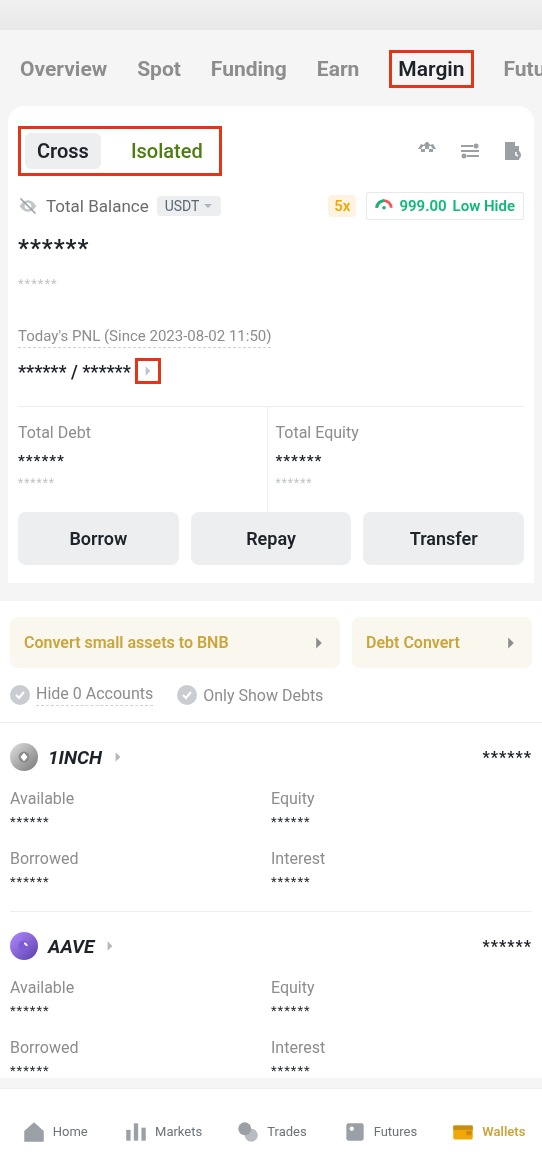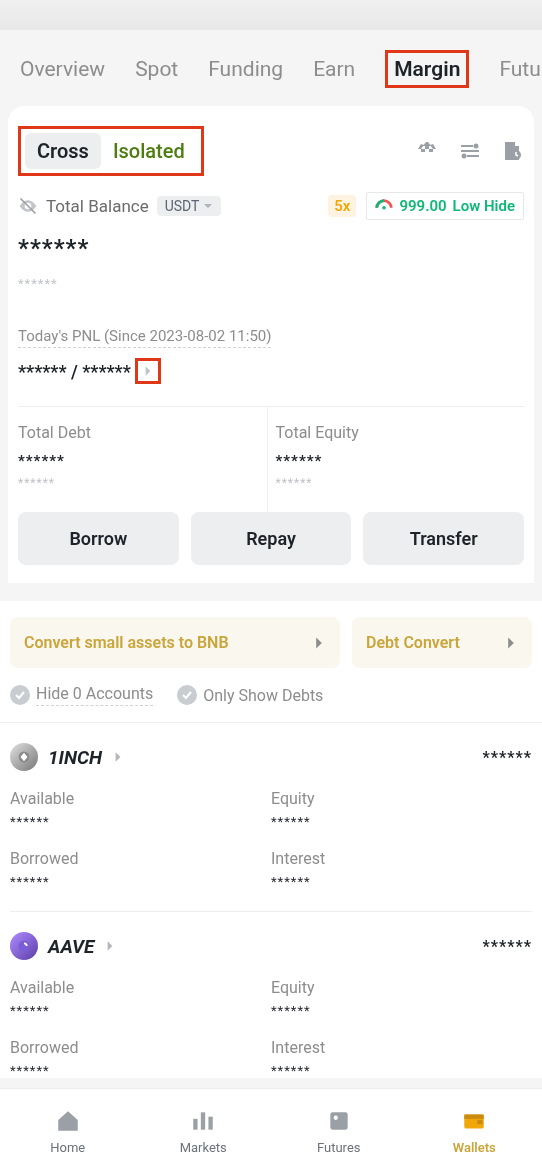--- a/index.html
+++ b/index.html
@@ -1,28 +1,28 @@
 <!DOCTYPE html>
 <html><head>
 <meta charset="utf-8">
 <style>
   *{box-sizing:border-box;margin:0;padding:0;font-family:-apple-system,BlinkMacSystemFont,"Segoe UI",Roboto,Helvetica,Arial,sans-serif;}
   body{width:542px;height:1174px;background:#f5f5f5;overflow:hidden;position:relative;color:#1e2329;}
   .topbar{height:30px;background:linear-gradient(#f0f0f0,#e8e8e8);}
   
   .toptabs{display:flex;gap:30px;padding:20px 20px 18px 20px;align-items:center;overflow:hidden;white-space:nowrap;}
-  .toptabs span{font-size:21px;color:#8d8d8d;font-weight:400;}
+  .toptabs span{font-size:21px;color:#8d8d8d;font-weight:700;}
   .toptabs .active{color:#1e2329;font-weight:600;}
   .redbox{border:3px solid #e03718;padding:4px 6px;display:inline-block;}
   
   .card{background:#fff;border-radius:16px 16px 0 0;margin:0 8px;padding:0;}
   .card-inner{padding:20px 10px 0 10px;}
   .subtabs-row{display:flex;align-items:center;justify-content:space-between;}
   .subtabs-wrap{display:inline-block;border:3px solid #e03718;padding:4px;}
-  .subtabs{display:flex;align-items:center;}
+  .subtabs{display:flex;gap:18px;align-items:center;}
   .subtabs .tab{font-size:20px;color:#4d7c0f;padding:6px 12px;border-radius:6px;font-weight:500;}
   .subtabs .tab.active{background:#eceef0;color:#1e2329;font-weight:600;}
   .toolicons{display:flex;gap:18px;align-items:center;}
   .toolicons .ic{width:24px;height:24px;fill:#9aa0a6;}
   
   .bal-row{display:flex;align-items:center;justify-content:space-between;margin-top:16px;}
   .bal-left{display:flex;align-items:center;gap:8px;}
   .eyeoff{width:20px;height:20px;fill:#9aa0a6;}
   .bal-label{color:#6b6b6b;font-size:17px;}
   .ccy{background:#eceef0;padding:2px 8px;border-radius:4px;display:flex;align-items:center;gap:4px;font-size:14px;color:#5e6673;}
@@ -70,21 +70,21 @@
   .asset-left svg{width:12px;height:12px;fill:#b4b8bd;}
   .asset-head .amt{font-size:16px;font-weight:700;letter-spacing:1px;}
   .asset-grid{display:flex;margin-top:18px;}
   .asset-grid .col{flex:1;}
   .asset-grid .lbl{color:#8d8d8d;font-size:16px;}
   .asset-grid .v{font-size:13px;margin-top:6px;color:#1e2329;letter-spacing:1px;}
   .asset-grid .row2{margin-top:20px;}
   .asset .sep{height:1px;background:#eceef0;margin-top:22px;}
   
   .bnav{position:absolute;bottom:0;left:0;right:0;height:86px;background:#fff;border-top:1px solid #eceef0;display:flex;}
-  .bnav .item{flex:1;display:flex;flex-direction:column;align-items:center;justify-content:center;gap:6px;}
+  .bnav .item{flex:1;display:flex;flex-direction:row;align-items:center;justify-content:center;gap:6px;}
   .bnav .item svg{width:26px;height:26px;fill:#9aa0a6;}
   .bnav .item .lbl{font-size:13px;color:#6d7278;}
   .bnav .item.active svg{fill:#f0a70a;}
   .bnav .item.active .lbl{color:#caa53b;font-weight:600;}
 </style>
 </head>
 <body>
 
 <div class="topbar"></div>
 
@@ -296,20 +296,27 @@
   <div class="item">
     <svg viewBox="0 0 24 24">
         <rect x="3" y="10" width="4" height="10"></rect>
         <rect x="10" y="4" width="4" height="16"></rect>
         <rect x="17" y="8" width="4" height="12"></rect>
       </svg>
     <span class="lbl">Markets</span>
   </div>
   <div class="item">
     <svg viewBox="0 0 24 24">
+        <circle cx="9" cy="9" r="6"></circle>
+        <circle cx="15" cy="15" r="6" opacity=".7"></circle>
+      </svg>
+    <span class="lbl">Trades</span>
+  </div>
+  <div class="item">
+    <svg viewBox="0 0 24 24">
         <rect x="4" y="4" width="16" height="16" rx="2"></rect>
         <circle cx="9" cy="9" r="2" fill="#fff"></circle>
       </svg>
     <span class="lbl">Futures</span>
   </div>
   <div class="item active">
     <svg viewBox="0 0 24 24">
         <rect x="3" y="6" width="18" height="13" rx="2"></rect>
         <rect x="3" y="6" width="18" height="4" fill="#c98b10"></rect>
         <rect x="15" y="11" width="5" height="4" fill="#c98b10"></rect>

